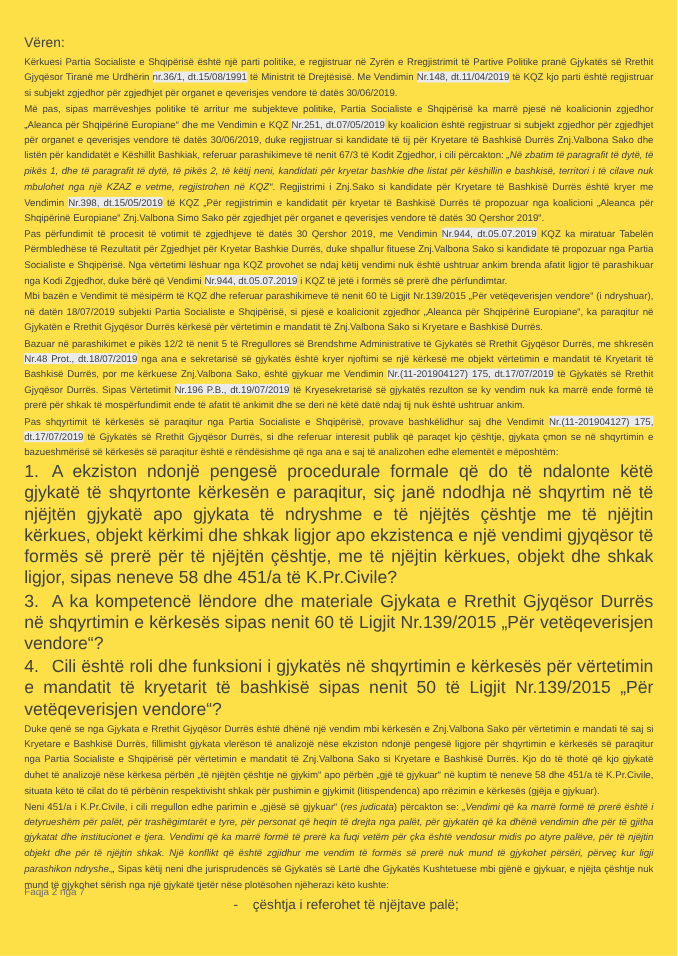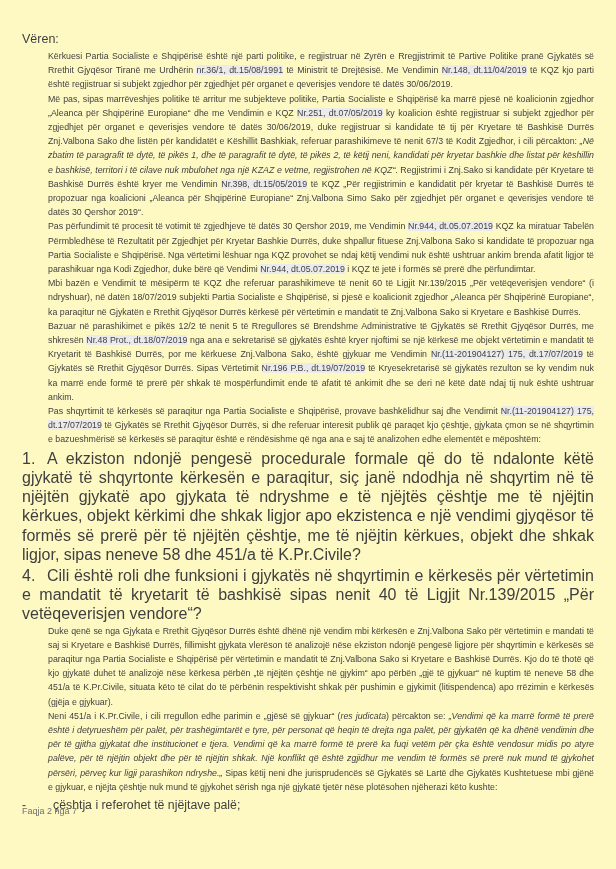--- a/index.html
+++ b/index.html
@@ -1,33 +1,32 @@
 <!DOCTYPE html>
 <html><head>
 <meta charset="utf-8">
 <style>
   html,body{margin:0;padding:0;background:#fff;}
   .doc-page{
     position:relative;
     width:616px;height:869px;
-    background:#fef9c3;
+    background:#fde047;
     overflow:hidden;
     font-family:"Liberation Sans", sans-serif;
     color:#3f3f3f;
   }
   .doc-content{padding:32px 22px 0 22px;}
   .heading{
     font-size:12.5px;line-height:15px;
     margin:0 0 2px 0;font-weight:400;
   }
-  p{margin:0;}
+  p{margin:0;text-align:center;}
   p.body{
     font-size:8.8px;line-height:14.2px;
     text-align:justify;
-    margin-left:26px;
   }
   p.question{
     font-size:16px;line-height:19.2px;
     text-align:justify;
     margin-top:2px;
   }
   p.bullet{
     font-size:12.3px;line-height:19.2px;
     margin-top:2px;
   }
@@ -48,19 +47,20 @@
   <div class="doc-content">
     <h1 class="heading">Vëren:</h1>
 
   <p class="body"><span>Kërkuesi Partia Socialiste e Shqipërisë është një parti politike, e regjistruar në Zyrën e Rregjistrimit të Partive Politike pranë Gjykatës së Rrethit Gjyqësor Tiranë me Urdhërin </span><span class="hl">nr.36/1, dt.15/08/1991</span><span> të Ministrit të Drejtësisë. Me Vendimin </span><span class="hl">Nr.148, dt.11/04/2019</span><span> të KQZ kjo parti është regjistruar si subjekt zgjedhor për zgjedhjet për organet e qeverisjes vendore të datës 30/06/2019.</span></p>
       <p class="body"><span>Më pas, sipas marrëveshjes politike të arritur me subjekteve politike, Partia Socialiste e Shqipërisë ka marrë pjesë në koalicionin zgjedhor „Aleanca për Shqipërinë Europiane“ dhe me Vendimin e KQZ </span><span class="hl">Nr.251, dt.07/05/2019</span><span> ky koalicion është regjistruar si subjekt zgjedhor për zgjedhjet për organet e qeverisjes vendore të datës 30/06/2019, duke regjistruar si kandidate të tij për Kryetare të Bashkisë Durrës Znj.Valbona Sako dhe listën për kandidatët e Këshillit Bashkiak, referuar parashikimeve të nenit 67/3 të Kodit Zgjedhor, i cili përcakton: </span><span class="it">„Në zbatim të paragrafit të dytë, të pikës 1, dhe të paragrafit të dytë, të pikës 2, të këtij neni, kandidati për kryetar bashkie dhe listat për këshillin e bashkisë, territori i të cilave nuk mbulohet nga një KZAZ e vetme, regjistrohen në KQZ“</span><span>. Regjistrimi i Znj.Sako si kandidate për Kryetare të Bashkisë Durrës është kryer me Vendimin </span><span class="hl">Nr.398, dt.15/05/2019</span><span> të KQZ „Për regjistrimin e kandidatit për kryetar të Bashkisë Durrës të propozuar nga koalicioni „Aleanca për Shqipërinë Europiane“ Znj.Valbona Simo Sako për zgjedhjet për organet e qeverisjes vendore të datës 30 Qershor 2019“.</span></p>
       <p class="body"><span>Pas përfundimit të procesit të votimit të zgjedhjeve të datës 30 Qershor 2019, me Vendimin </span><span class="hl">Nr.944, dt.05.07.2019</span><span> KQZ ka miratuar Tabelën Përmbledhëse të Rezultatit për Zgjedhjet për Kryetar Bashkie Durrës, duke shpallur fituese Znj.Valbona Sako si kandidate të propozuar nga Partia Socialiste e Shqipërisë. Nga vërtetimi lëshuar nga KQZ provohet se ndaj këtij vendimi nuk është ushtruar ankim brenda afatit ligjor të parashikuar nga Kodi Zgjedhor, duke bërë që Vendimi </span><span class="hl">Nr.944, dt.05.07.2019</span><span> i KQZ të jetë i formës së prerë dhe përfundimtar.</span></p>
       <p class="body"><span>Mbi bazën e Vendimit të mësipërm të KQZ dhe referuar parashikimeve të nenit 60 të Ligjit Nr.139/2015 „Për vetëqeverisjen vendore“ (i ndryshuar), në datën 18/07/2019 subjekti Partia Socialiste e Shqipërisë, si pjesë e koalicionit zgjedhor „Aleanca për Shqipërinë Europiane“, ka paraqitur në Gjykatën e Rrethit Gjyqësor Durrës kërkesë për vërtetimin e mandatit të Znj.Valbona Sako si Kryetare e Bashkisë Durrës.</span></p>
       <p class="body"><span>Bazuar në parashikimet e pikës 12/2 të nenit 5 të Rregullores së Brendshme Administrative të Gjykatës së Rrethit Gjyqësor Durrës, me shkresën </span><span class="hl">Nr.48 Prot., dt.18/07/2019</span><span> nga ana e sekretarisë së gjykatës është kryer njoftimi se një kërkesë me objekt vërtetimin e mandatit të Kryetarit të Bashkisë Durrës, por me kërkuese Znj.Valbona Sako, është gjykuar me Vendimin </span><span class="hl">Nr.(11-201904127) 175, dt.17/07/2019</span><span> të Gjykatës së Rrethit Gjyqësor Durrës. Sipas Vërtetimit </span><span class="hl">Nr.196 P.B., dt.19/07/2019</span><span> të Kryesekretarisë së gjykatës rezulton se ky vendim nuk ka marrë ende formë të prerë për shkak të mospërfundimit ende të afatit të ankimit dhe se deri në këtë datë ndaj tij nuk është ushtruar ankim.</span></p>
       <p class="body"><span>Pas shqyrtimit të kërkesës së paraqitur nga Partia Socialiste e Shqipërisë, provave bashkëlidhur saj dhe Vendimit </span><span class="hl">Nr.(11-201904127) 175, dt.17/07/2019</span><span> të Gjykatës së Rrethit Gjyqësor Durrës, si dhe referuar interesit publik që paraqet kjo çështje, gjykata çmon se në shqyrtimin e bazueshmërisë së kërkesës së paraqitur është e rëndësishme që nga ana e saj të analizohen edhe elementët e mëposhtëm:</span></p>
       <p class="question"><span class="num">1.</span><span>A ekziston ndonjë pengesë procedurale formale që do të ndalonte këtë gjykatë të shqyrtonte kërkesën e paraqitur, siç janë ndodhja në shqyrtim në të njëjtën gjykatë apo gjykata të ndryshme e të njëjtës çështje me të njëjtin kërkues, objekt kërkimi dhe shkak ligjor apo ekzistenca e një vendimi gjyqësor të formës së prerë për të njëjtën çështje, me të njëjtin kërkues, objekt dhe shkak ligjor, sipas neneve 58 dhe 451/a të K.Pr.Civile?</span></p>
-      <p class="question"><span class="num">4.</span><span>Cili është roli dhe funksioni i gjykatës në shqyrtimin e kërkesës për vërtetimin e mandatit të kryetarit të bashkisë sipas nenit 40 të Ligjit Nr.139/2015 „Për vetëqeverisjen vendore“?</span></p>
+      <p class="question"><span class="num">3.</span><span>A ka kompetencë lëndore dhe materiale Gjykata e Rrethit Gjyqësor Durrës në shqyrtimin e kërkesës sipas nenit 60 të Ligjit Nr.139/2015 „Për vetëqeverisjen vendore“?</span></p>
+      <p class="question"><span class="num">4.</span><span>Cili është roli dhe funksioni i gjykatës në shqyrtimin e kërkesës për vërtetimin e mandatit të kryetarit të bashkisë sipas nenit 50 të Ligjit Nr.139/2015 „Për vetëqeverisjen vendore“?</span></p>
       <p class="body"><span>Duke qenë se nga Gjykata e Rrethit Gjyqësor Durrës është dhënë një vendim mbi kërkesën e Znj.Valbona Sako për vërtetimin e mandati të saj si Kryetare e Bashkisë Durrës, fillimisht gjykata vlerëson të analizojë nëse ekziston ndonjë pengesë ligjore për shqyrtimin e kërkesës së paraqitur nga Partia Socialiste e Shqipërisë për vërtetimin e mandatit të Znj.Valbona Sako si Kryetare e Bashkisë Durrës. Kjo do të thotë që kjo gjykatë duhet të analizojë nëse kërkesa përbën „të njëjtën çështje në gjykim“ apo përbën „gjë të gjykuar“ në kuptim të neneve 58 dhe 451/a të K.Pr.Civile, situata këto të cilat do të përbënin respektivisht shkak për pushimin e gjykimit (litispendenca) apo rrëzimin e kërkesës (gjëja e gjykuar).</span></p>
       <p class="body"><span>Neni 451/a i K.Pr.Civile, i cili rregullon edhe parimin e „gjësë së gjykuar“ (</span><span class="it">res judicata</span><span>) përcakton se: </span><span class="it">„Vendimi që ka marrë formë të prerë është i detyrueshëm për palët, për trashëgimtarët e tyre, për personat që heqin të drejta nga palët, për gjykatën që ka dhënë vendimin dhe për të gjitha gjykatat dhe institucionet e tjera. Vendimi që ka marrë formë të prerë ka fuqi vetëm për çka është vendosur midis po atyre palëve, për të njëjtin objekt dhe për të njëjtin shkak. Një konflikt që është zgjidhur me vendim të formës së prerë nuk mund të gjykohet përsëri, përveç kur ligji parashikon ndryshe.„</span><span> Sipas këtij neni dhe jurisprudencës së Gjykatës së Lartë dhe Gjykatës Kushtetuese mbi gjënë e gjykuar, e njëjta çështje nuk mund të gjykohet sërish nga një gjykatë tjetër nëse plotësohen njëherazi këto kushte:</span></p>
       <p class="bullet"><span class="num">-</span><span>çështja i referohet të njëjtave palë;</span></p>
     </div>
   <div class="footer">Faqja 2 nga 7</div>
 </div>
 
 </body></html>

